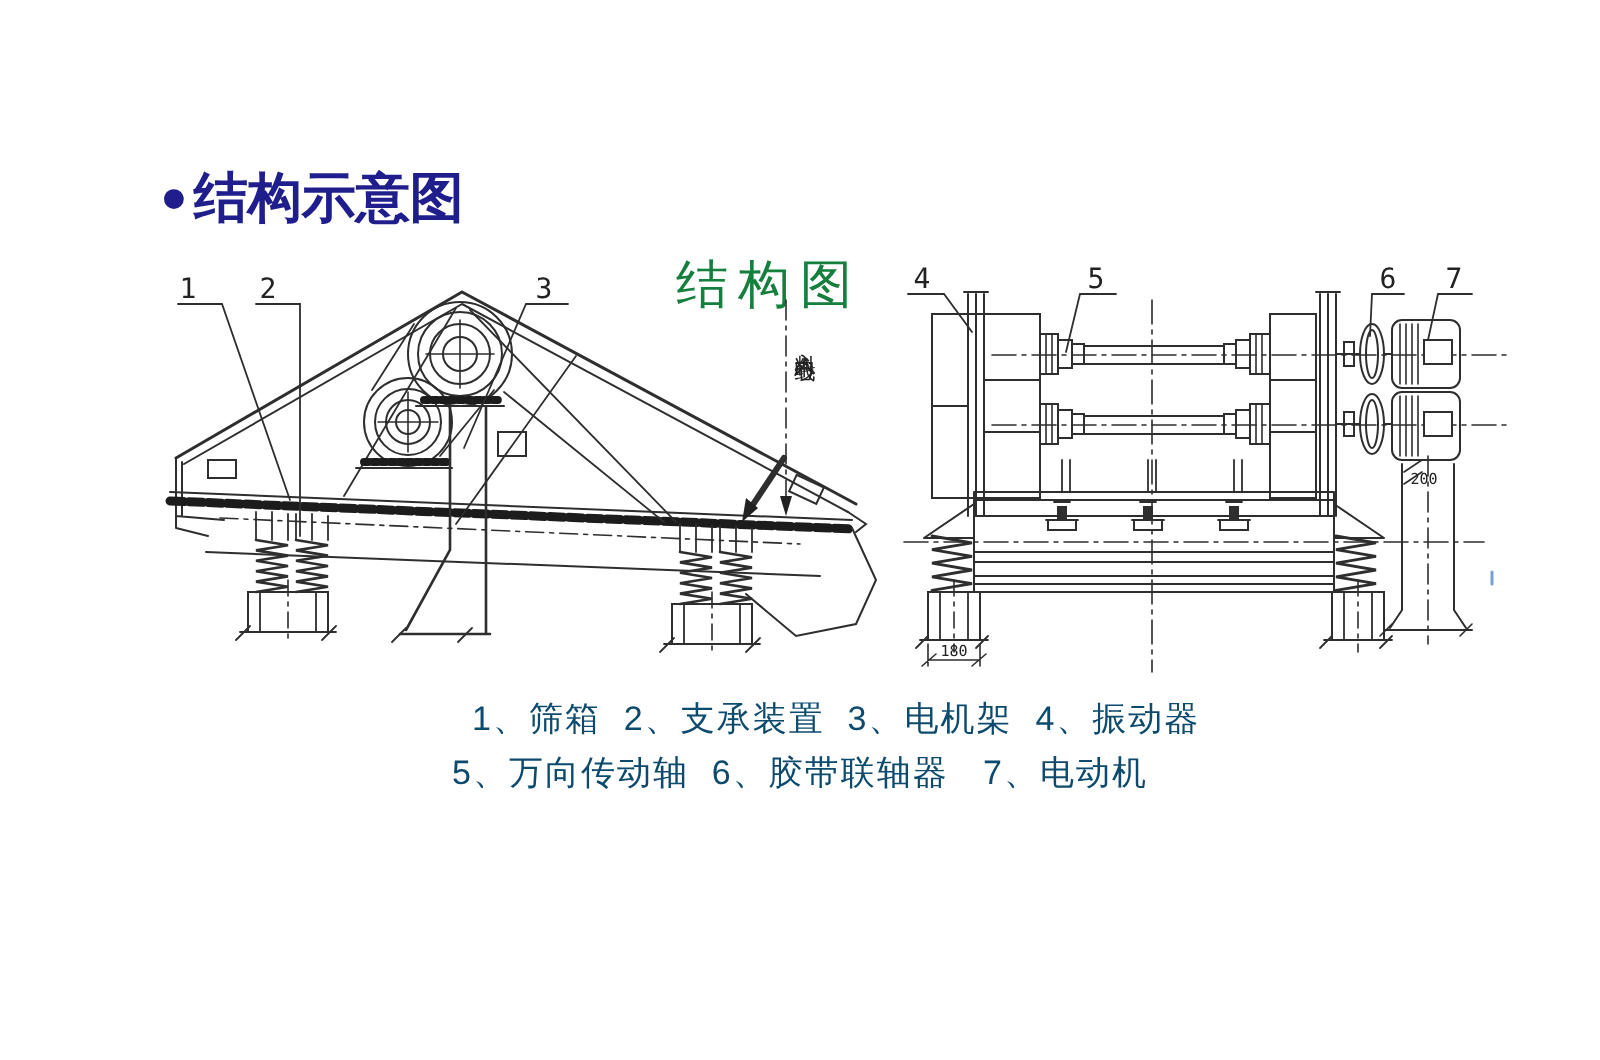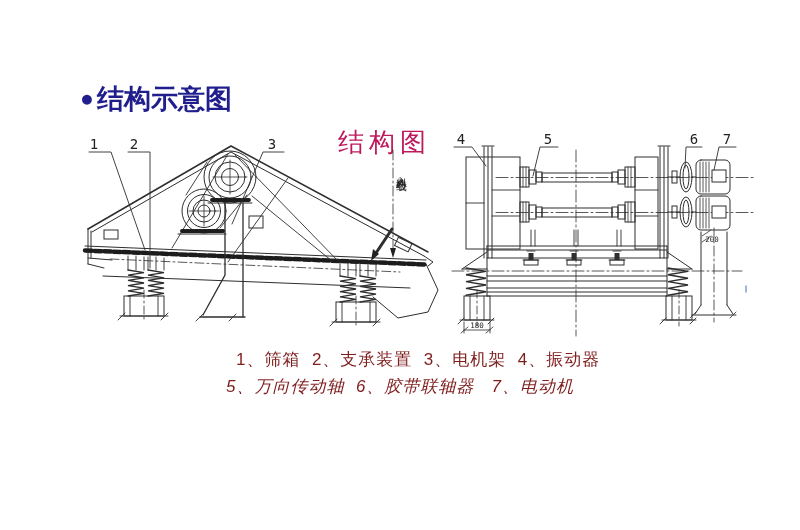--- a/index.html
+++ b/index.html
@@ -1,26 +1,26 @@
 <!DOCTYPE html>
 <html><head>
 <meta charset="utf-8">
 <style>
   html,body{margin:0;padding:0;background:#ffffff;}
   .stage{position:relative;width:800px;height:530px;background:#ffffff;overflow:hidden;
          font-family:"Liberation Sans", sans-serif;}
   .title{position:absolute;left:80px;top:84px;display:flex;align-items:center;
          color:#1f1e8c;font-weight:bold;font-size:27px;line-height:30px;white-space:pre;}
   .title .bullet{font-size:23px;margin-right:3px;transform:translateY(-1px);}
-  .fig-label{position:absolute;left:338px;top:125px;font-size:26px;color:#be185d;
+  .fig-label{position:absolute;left:338px;top:125px;font-size:26px;color:#15803d;
              letter-spacing:5px;font-weight:500;white-space:pre;}
-  .legend-line{position:absolute;color:#7f1d1d;font-size:17px;white-space:pre;
+  .legend-line{position:absolute;color:#0c4a6e;font-size:17px;white-space:pre;
                letter-spacing:1px;font-family:"Liberation Sans", sans-serif;}
   .legend-1{left:236px;top:348px;}
-  .legend-2{left:226px;top:375px;font-style:italic;}
+  .legend-2{left:226px;top:375px;}
   svg{position:absolute;left:0;top:0;}
   svg text{font-family:"DejaVu Sans Mono", monospace;fill:#222222;}
   .callout-num{font-size:14px;}
   .dim-text{font-size:7.5px;}
   .feed-text{font-size:10.5px;writing-mode:vertical-rl;letter-spacing:1px;}
 </style>
 </head>
 <body>
 
 <div class="stage">

